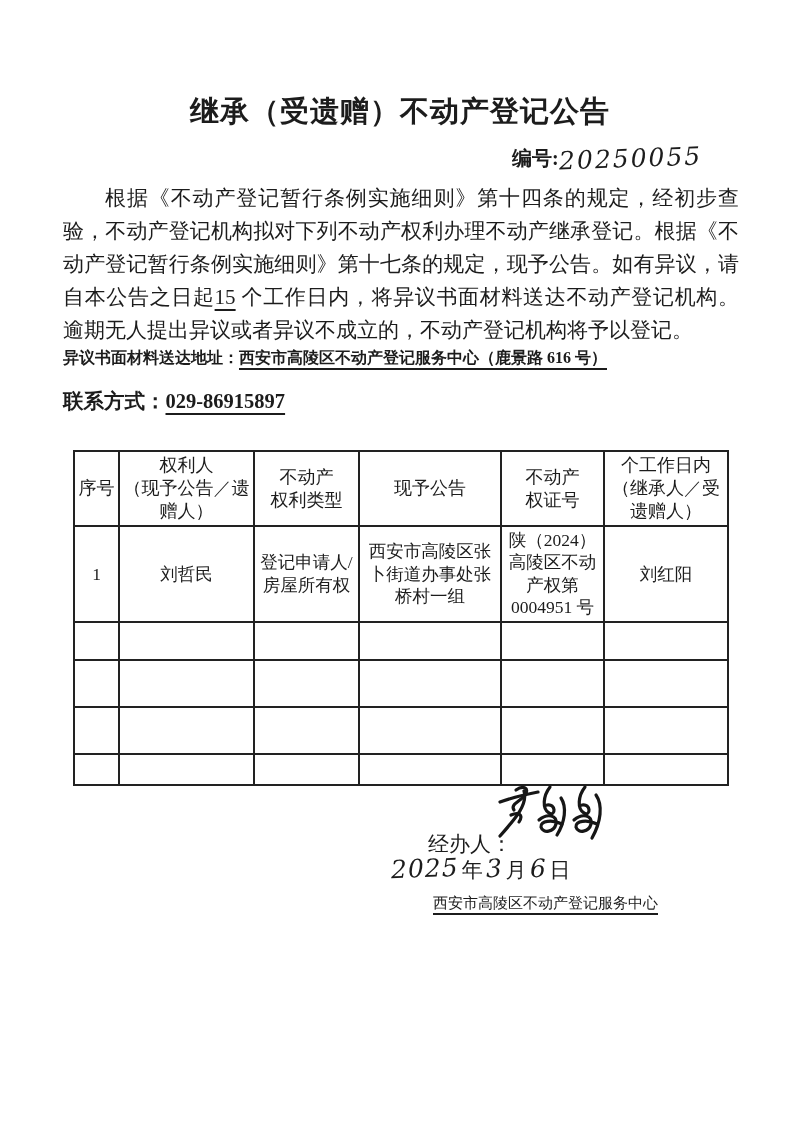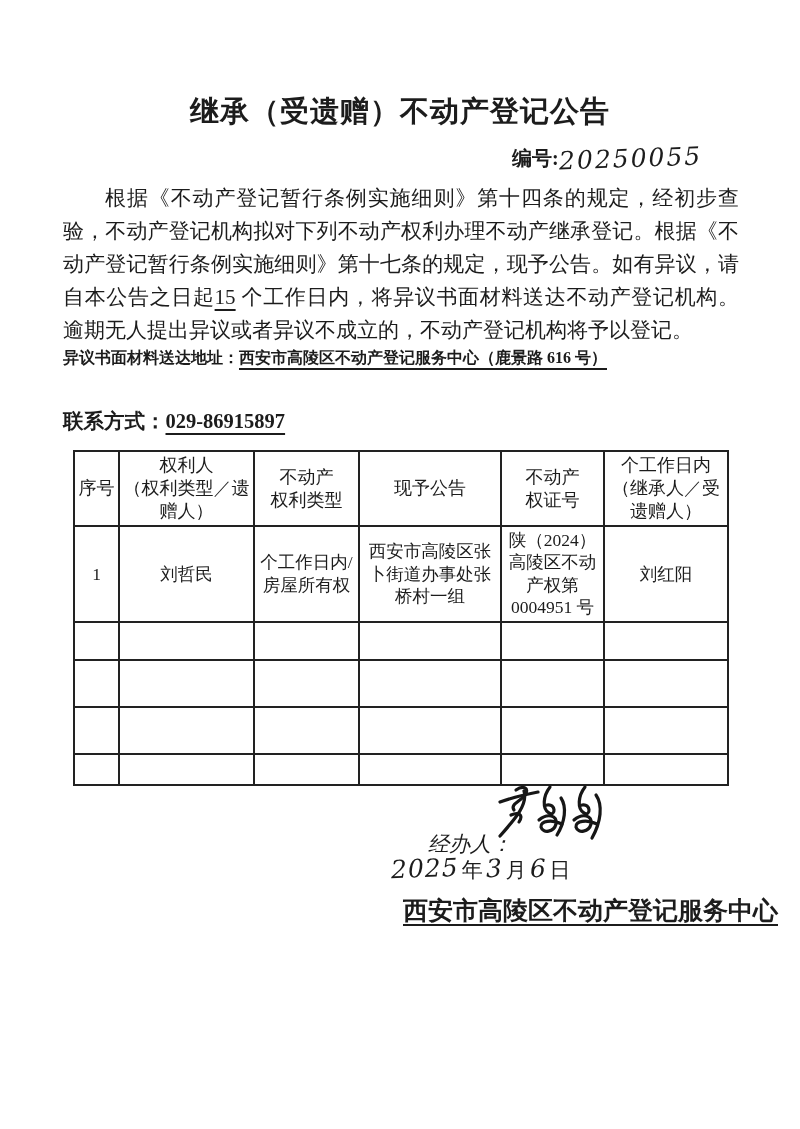--- a/index.html
+++ b/index.html
@@ -26,47 +26,47 @@
   .body-para {
     position:absolute; top:182px; left:63px; width:676px; margin:0;
     font-size:21px; line-height:33px; text-align:justify; text-indent:2em;
   }
 
   .address-line {
     position:absolute; top:348px; left:63px; margin:0;
     font-size:16px; font-weight:700; white-space:nowrap;
   }
   .contact-line {
-    position:absolute; top:407px; left:63px; margin:0;
+    position:absolute; top:387px; left:63px; margin:0;
     font-size:20.5px; font-weight:700; white-space:nowrap;
   }
 
   .notice-table {
     position:absolute; top:450px; left:73px; width:654px;
     border-collapse:collapse; table-layout:fixed; font-size:18px;
   }
   .notice-table th, .notice-table td {
     border:2px solid #222222; text-align:center; vertical-align:middle;
     padding:2px 1px; font-weight:400; line-height:1.28;
     white-space:pre-line; overflow:hidden;
   }
   tr.row-head  { height:75px; }
   tr.row-data  { height:82px; font-size:17.5px; }
   tr.row-e1 { height:38px; }
   tr.row-e2 { height:47px; }
   tr.row-e3 { height:47px; }
   tr.row-e4 { height:31px; }
 
-  .handler-label { position:absolute; left:428px; top:830px; font-size:21px;font-style:italic; }
+  .handler-label { position:absolute; left:428px; top:830px; font-size:21px; }
   .signature-svg { position:absolute; left:496px; top:782px; }
 
   .date-line { position:absolute; left:388px; top:854px; font-size:21px; white-space:nowrap; }
   .date-line .hw { font-size:25px; margin:0 3px; }
 
-  .org-line { position:absolute; left:403px; top:894px; font-size:25px; font-weight:700; white-space:nowrap; }
+  .org-line { position:absolute; left:433px; top:894px; font-size:15px; font-weight:400; white-space:nowrap; }
 </style>
 </head>
 <body>
 
 <div class="page">
 
   <h1 class="title">继承（受遗赠）不动产登记公告</h1>
 
   <div class="doc-number">
     <span>编号:</span><span class="hw">20250055</span>
@@ -84,35 +84,35 @@
         <col style="width:135px">
         <col style="width:105px">
       <col style="width:142px">
         <col style="width:103px">
         <col style="width:124px">
     </colgroup>
     <thead>
       <tr class="row-head">
         <th>序号</th>
         <th>权利人
-（权利类型／遗赠人）</th>
+（现予公告／遗赠人）</th>
         <th>不动产
 权利类型</th>
         <th>现予公告</th>
         <th>不动产
 权证号</th>
         <th>个工作日内
 （继承人／受遗赠人）</th>
       </tr>
     </thead>
     <tbody>
       <tr class="row-data">
         <td>1</td>
         <td>刘哲民</td>
-        <td>个工作日内/房屋所有权</td>
+        <td>登记申请人/房屋所有权</td>
         <td>西安市高陵区张卜街道办事处张桥村一组</td>
         <td>陕（2024）高陵区不动产权第0004951 号</td>
         <td>刘红阳</td>
       </tr>
       <tr class="row-e1">
         <td></td>
           <td></td>
           <td></td>
           <td></td>
           <td></td>

